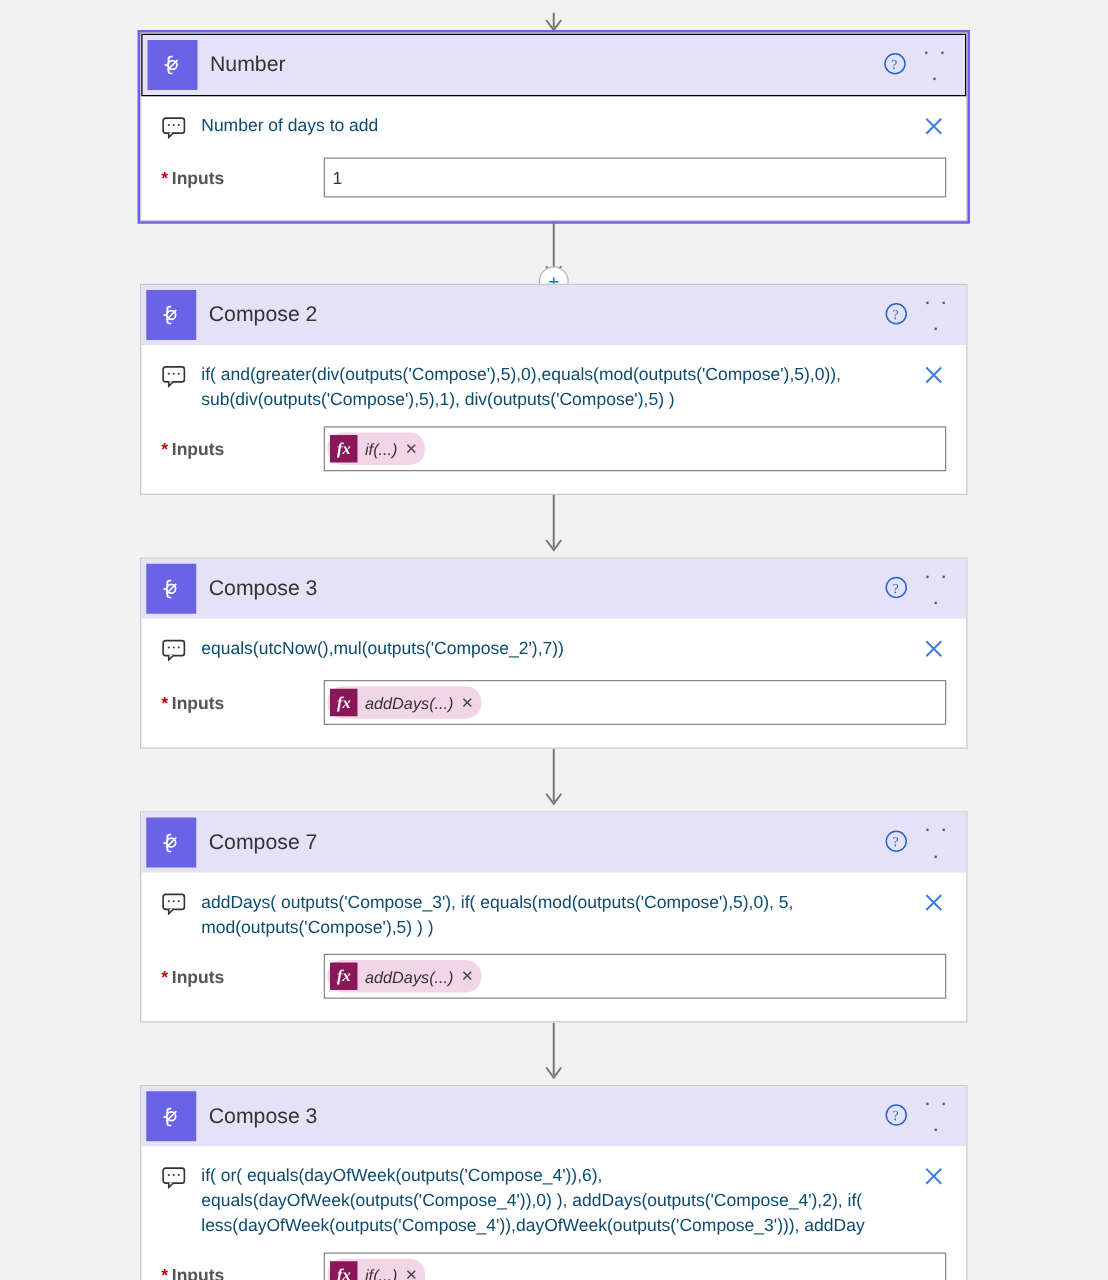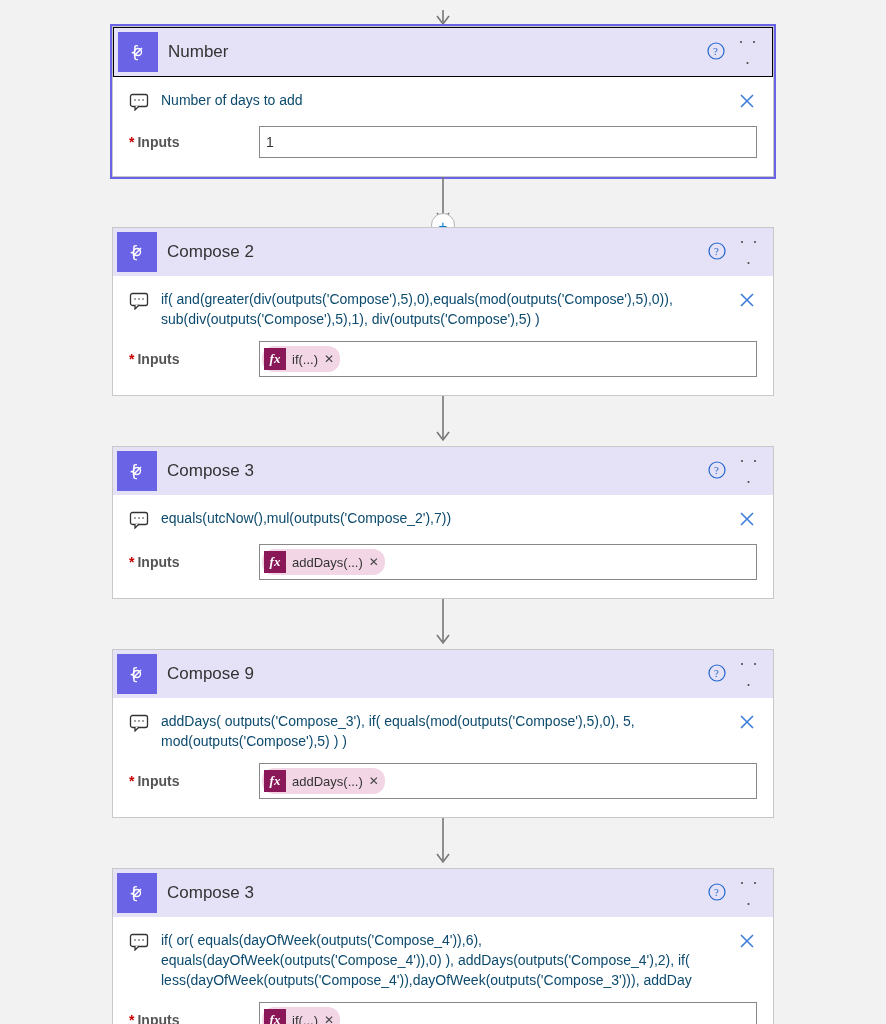--- a/index.html
+++ b/index.html
@@ -21,21 +21,21 @@
 .comment-icon { flex: 0 0 22px; margin-right: 10px; margin-top: 2px; }
 .comment-text { flex: 1; color: #0c4a6e; line-height: 1.4; }
 .comment-close { position: absolute; right: 0px; top: 0px; cursor: pointer; }
 .input-row { display: flex; align-items: center; }
 .input-label { flex: 0 0 130px; color: #555; font-size: 14px; font-weight: bold; }
 .req { color: #c80000; margin-right: 3px; }
 .input-box { flex: 1; border: 1px solid #888; background: #fff; padding: 4px 6px; min-height: 22px; display: flex; align-items: center; flex-wrap: wrap; }
 .input-text { font-size: 14px; }
 .pill { display: inline-flex; align-items: center; background: #f3d6e5; color: #333; border-radius: 12px; padding: 2px 6px 2px 2px; font-size: 13px; }
 .pill .fx { background: #8a1859; color: #fff; width: 22px; height: 22px; display: inline-flex; align-items: center; justify-content: center; margin-right: 6px; font-style: italic; font-weight: 600; font-family: "Segoe UI", serif; font-size: 13px; }
-.pill .pill-label { margin-right: 6px; }
+.pill .pill-label { margin-right: 6px; font-style: italic; }
 .pill .pill-x { cursor: pointer; font-size: 12px; color: #444; }
 
 svg .s1 { stroke: #777; stroke-width: 1.6; fill: none; }
 </style>
 </head>
 <body>
 
 <div class="canvas" id="canvas">
   <div class="arrow-stub">
     <svg width="20" height="20">
@@ -208,21 +208,21 @@
 </div>
   <div class="action-card">
     <div class="card-header">
       <div class="card-icon">
         <svg width="22" height="22" viewBox="0 0 22 22">
             <text x="3" y="16" font-size="16" fill="#fff" font-family="Consolas,monospace">{ }</text>
             <circle cx="11" cy="11" r="3.5" fill="none" stroke="#fff" stroke-width="1.4"></circle>
             <line x1="7" y1="15" x2="15" y2="7" stroke="#fff" stroke-width="1.4"></line>
           </svg>
       </div>
-      <div class="card-title">Compose 9</div>
+      <div class="card-title">Compose 7</div>
       <div class="help-icon">
         <svg width="18" height="18" viewBox="0 0 18 18">
             <circle cx="9" cy="9" r="8" fill="none" stroke="#2266cc" stroke-width="1.2"></circle>
             <text x="6" y="13" font-size="11" fill="#2266cc" font-family="Segoe UI">?</text>
           </svg>
       </div>
       <div class="menu-icon">· · ·</div>
     </div>
     <div class="card-body">
       <div class="comment-row">

